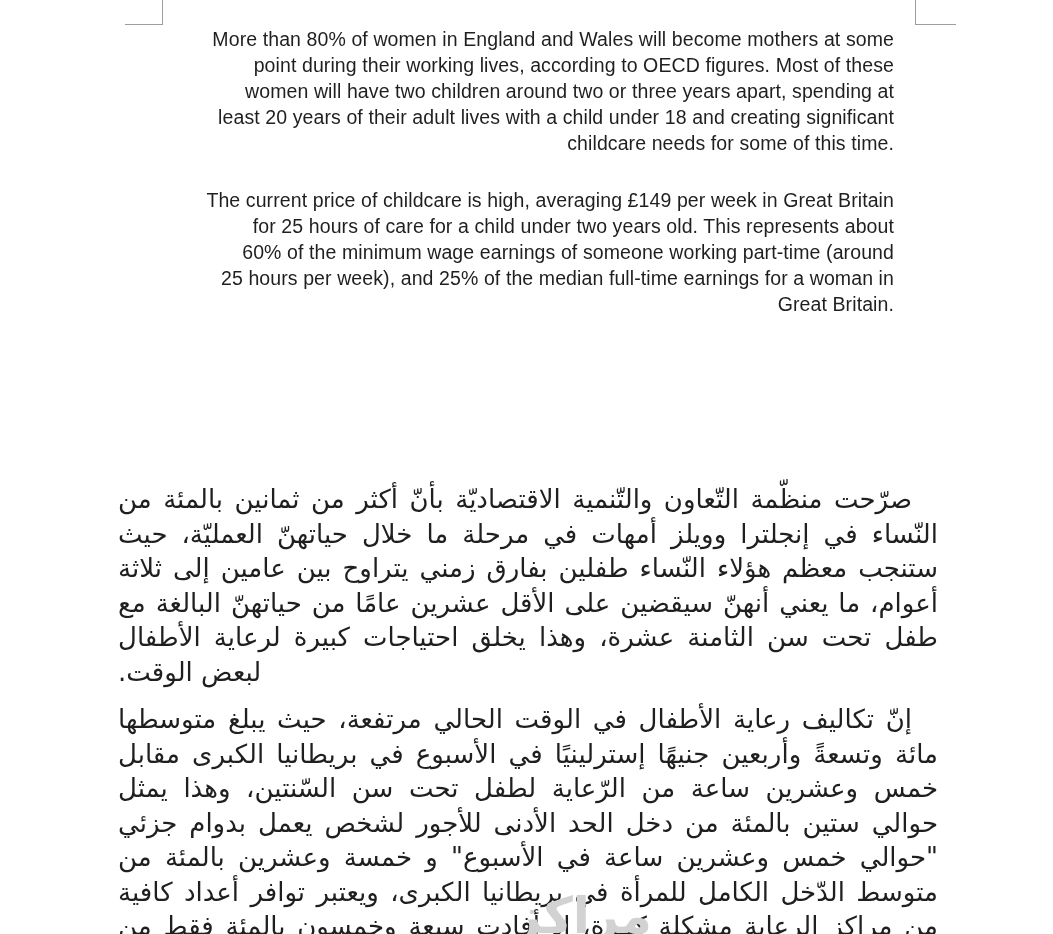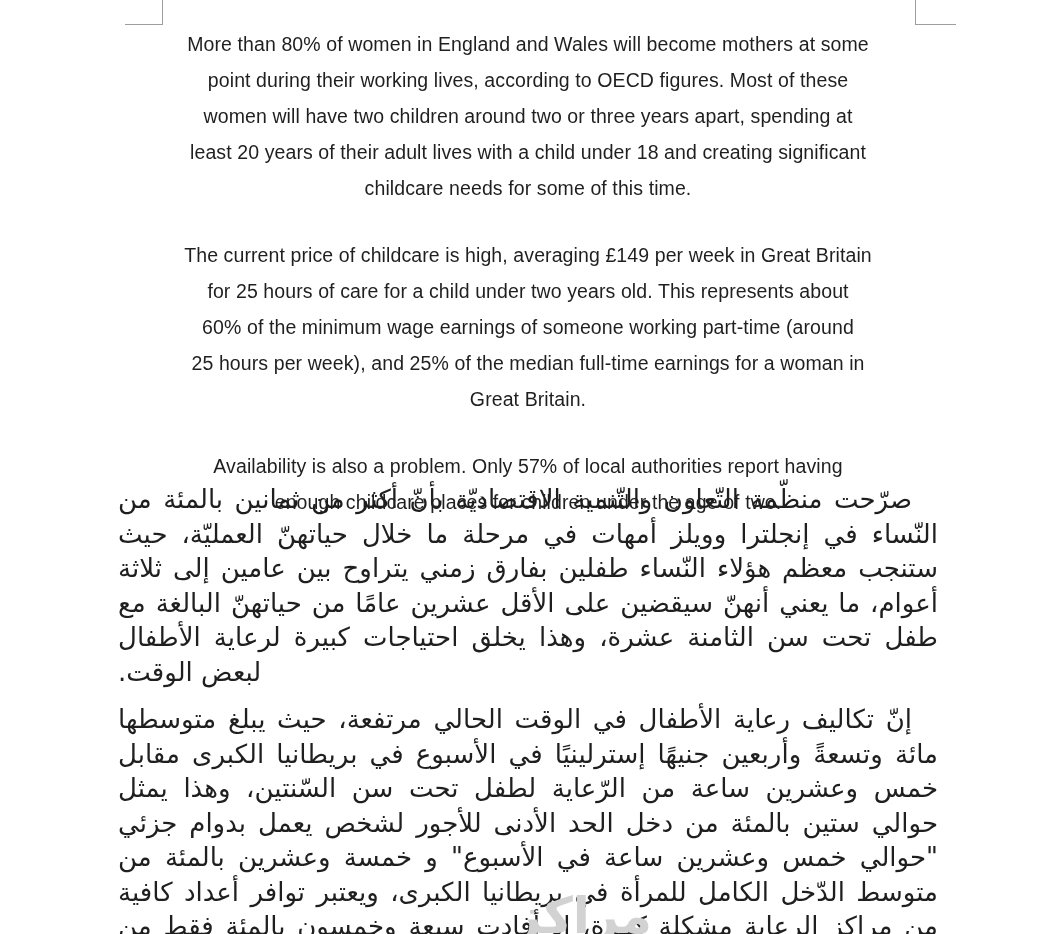--- a/index.html
+++ b/index.html
@@ -32,22 +32,22 @@
     left: 915px;
     width: 40px;
     border-left: 1px solid #9e9e9e;
   }
   .english-block {
     position: absolute;
     left: 162px;
     top: 26px;
     width: 732px;
     font-size: 19.5px;
-    line-height: 36px;
-    text-align: center;
+    line-height: 26px;
+    text-align: right;
     letter-spacing: 0.1px;
   }
   .english-block p {
     margin: 0 0 31px 0;
     white-space: pre-line;
   }
   .arabic-block {
     position: absolute;
     left: 118px;
     top: 482px;
@@ -92,22 +92,20 @@
     <p>More than 80% of women in England and Wales will become mothers at some
 point during their working lives, according to OECD figures. Most of these
 women will have two children around two or three years apart, spending at
 least 20 years of their adult lives with a child under 18 and creating significant
 childcare needs for some of this time.</p>
     <p>The current price of childcare is high, averaging £149 per week in Great Britain
 for 25 hours of care for a child under two years old. This represents about
 60% of the minimum wage earnings of someone working part-time (around
 25 hours per week), and 25% of the median full-time earnings for a woman in
 Great Britain.</p>
-    <p>Availability is also a problem. Only 57% of local authorities report having
-enough childcare places for children under the age of two.</p>
   </div>
 
   <div class="arabic-block">
     <p>صرّحت منظّمة التّعاون والتّنمية الاقتصاديّة بأنّ أكثر من ثمانين بالمئة من النّساء في إنجلترا وويلز أمهات في مرحلة ما خلال حياتهنّ العمليّة، حيث ستنجب معظم هؤلاء النّساء طفلين بفارق زمني يتراوح بين عامين إلى ثلاثة أعوام، ما يعني أنهنّ سيقضين على الأقل عشرين عامًا من حياتهنّ البالغة مع طفل تحت سن الثامنة عشرة، وهذا يخلق احتياجات كبيرة لرعاية الأطفال لبعض الوقت.</p>
     <p>إنّ تكاليف رعاية الأطفال في الوقت الحالي مرتفعة، حيث يبلغ متوسطها مائة وتسعةً وأربعين جنيهًا إسترلينيًا في الأسبوع في بريطانيا الكبرى مقابل خمس وعشرين ساعة من الرّعاية لطفل تحت سن السّنتين، وهذا يمثل حوالي ستين بالمئة من دخل الحد الأدنى للأجور لشخص يعمل بدوام جزئي "حوالي خمس وعشرين ساعة في الأسبوع" و خمسة وعشرين بالمئة من متوسط الدّخل الكامل للمرأة في بريطانيا الكبرى، ويعتبر توافر أعداد كافية من مراكز الرعاية مشكلة كبيرة، إذ أفادت سبعة وخمسون بالمئة فقط من السّلطات المحليّة بوجود عدد كافٍ من أماكن رعاية للأطفال دون سن السّنتين.</p>
   </div>
 
   <div class="watermark">مراكز</div>
 
 </div>

